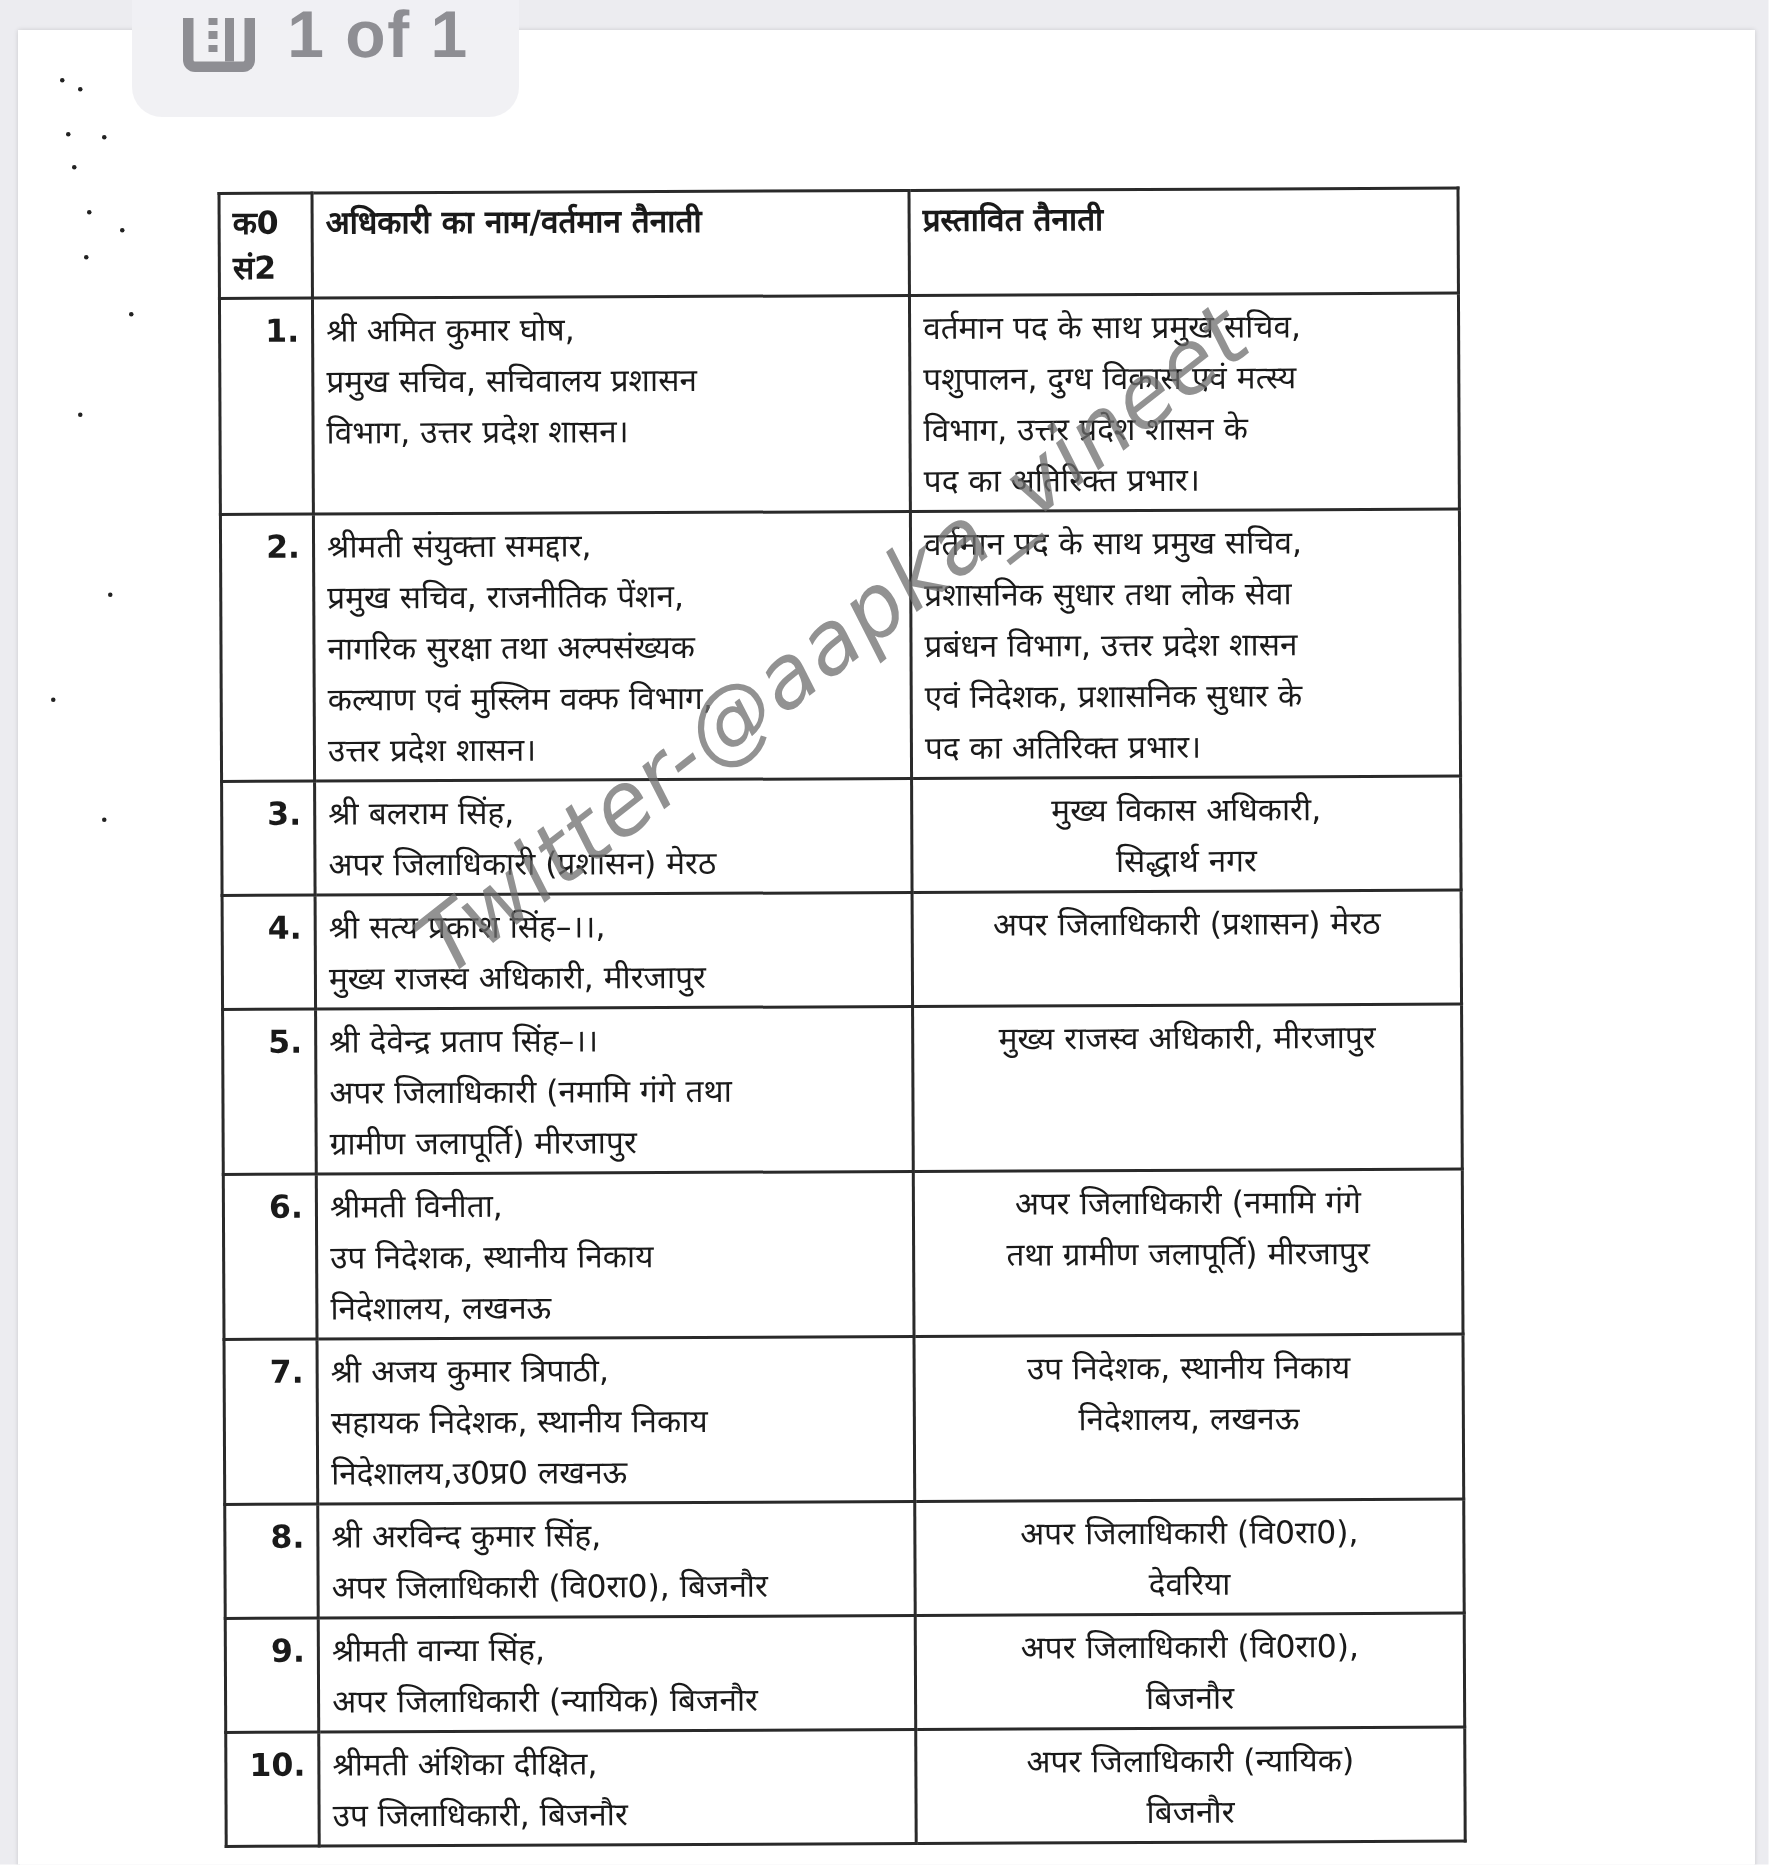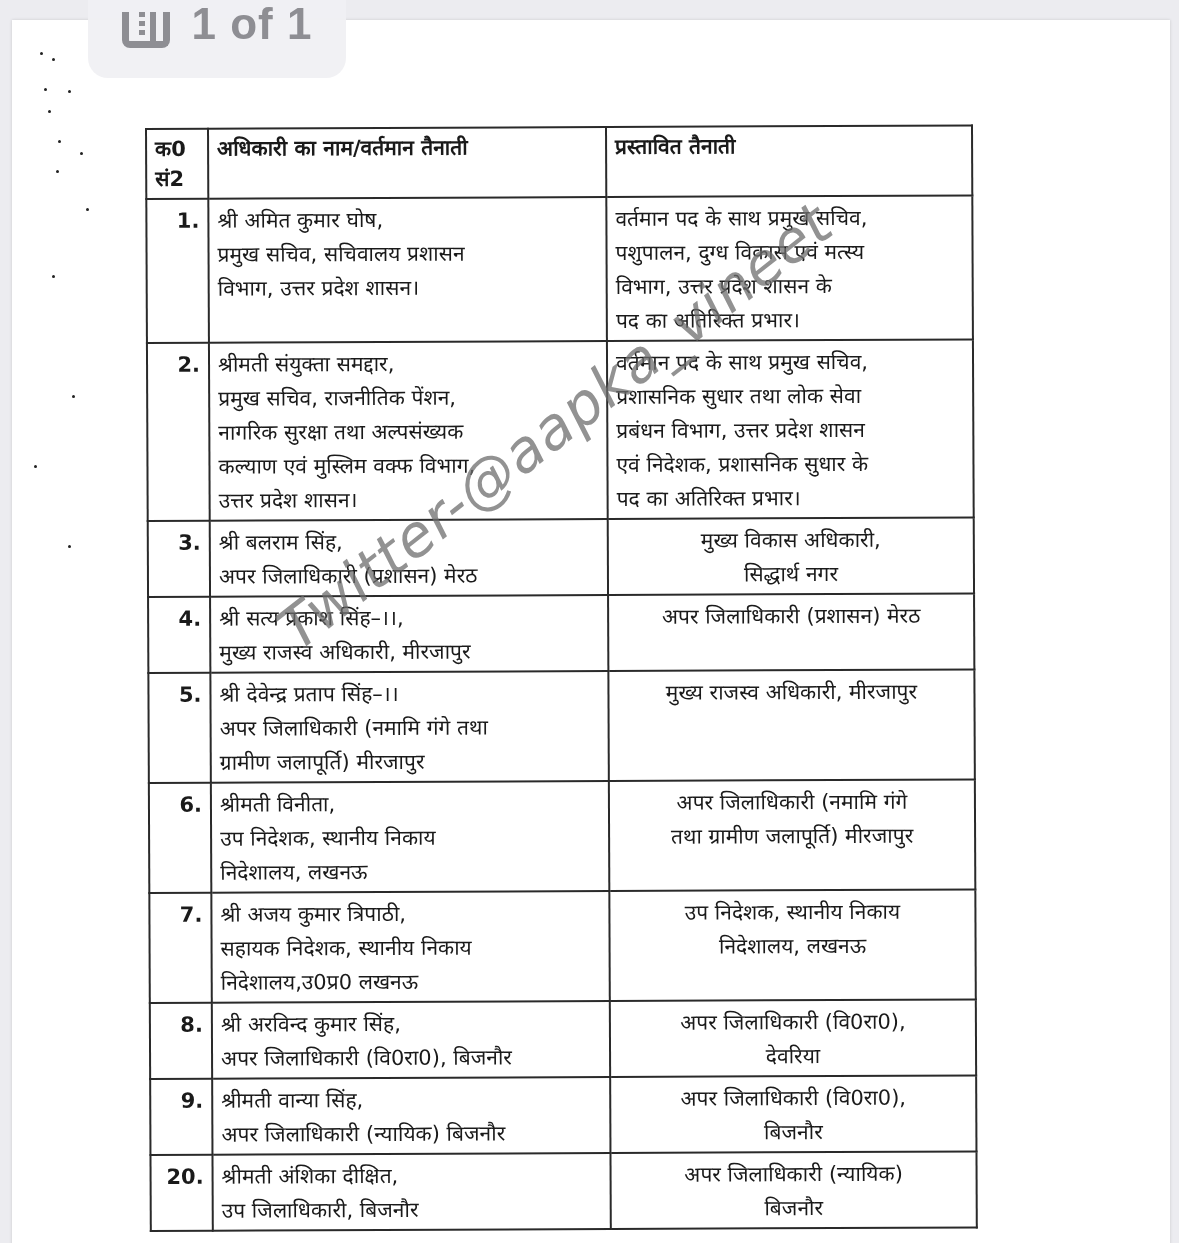--- a/index.html
+++ b/index.html
@@ -220,21 +220,21 @@
       <td class="name">
         <span class="line">श्रीमती वान्या सिंह,</span>
         <span class="line">अपर जिलाधिकारी (न्यायिक) बिजनौर</span>
       </td>
       <td class="prop">
         <span class="line">अपर जिलाधिकारी (वि0रा0),</span>
         <span class="line">बिजनौर</span>
       </td>
     </tr>
     <tr>
-      <td class="no">20.</td>
+      <td class="no">10.</td>
       <td class="name">
         <span class="line">श्रीमती अंशिका दीक्षित,</span>
         <span class="line">उप जिलाधिकारी, बिजनौर</span>
       </td>
       <td class="prop">
         <span class="line">अपर जिलाधिकारी (न्यायिक)</span>
         <span class="line">बिजनौर</span>
       </td>
     </tr>
   </tbody>

